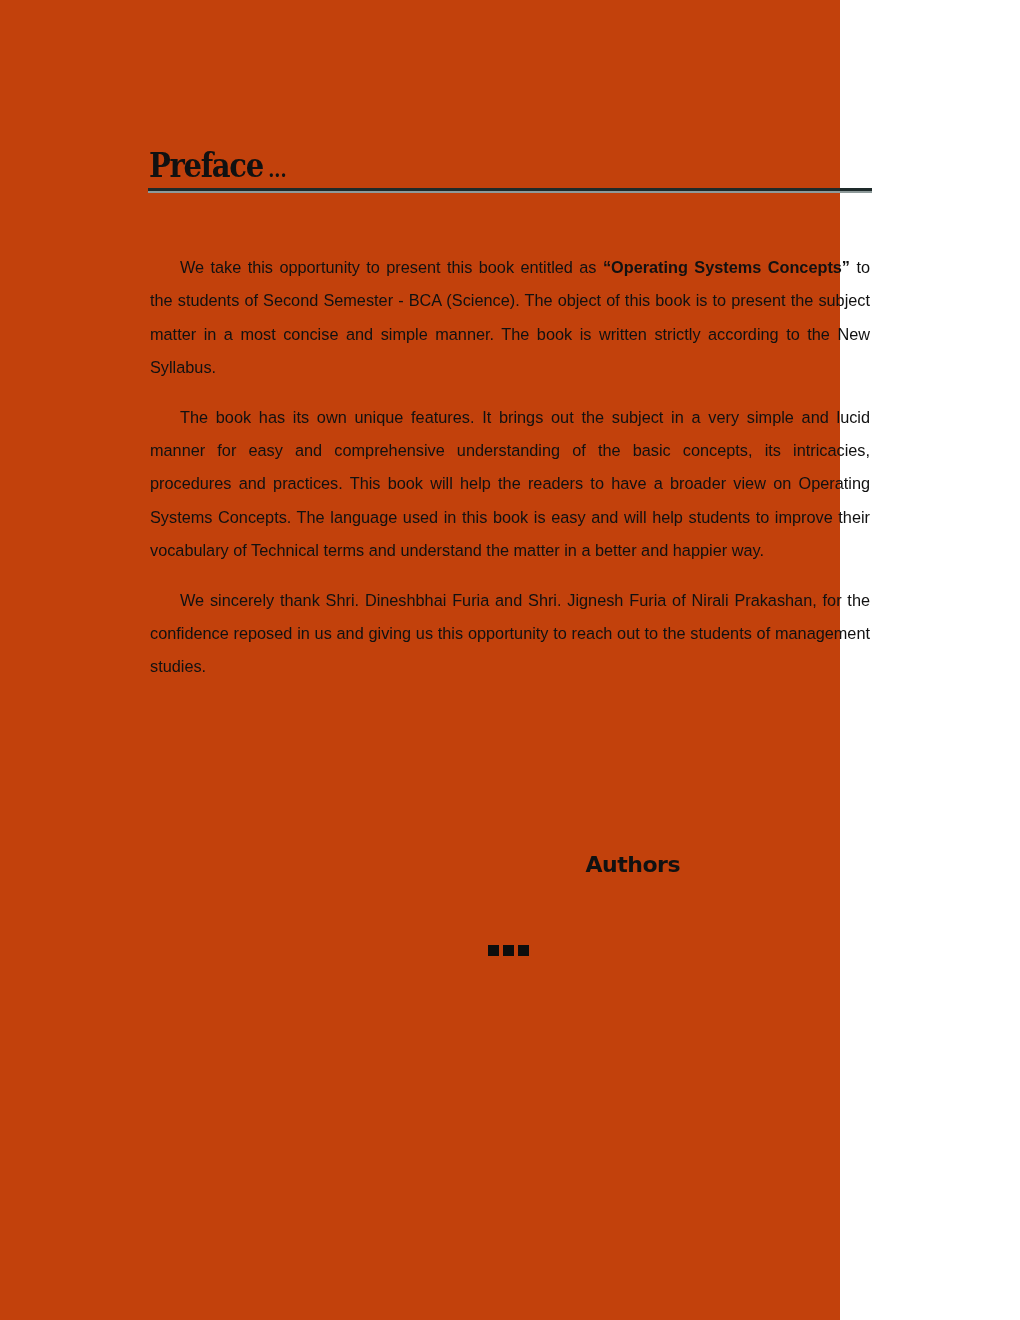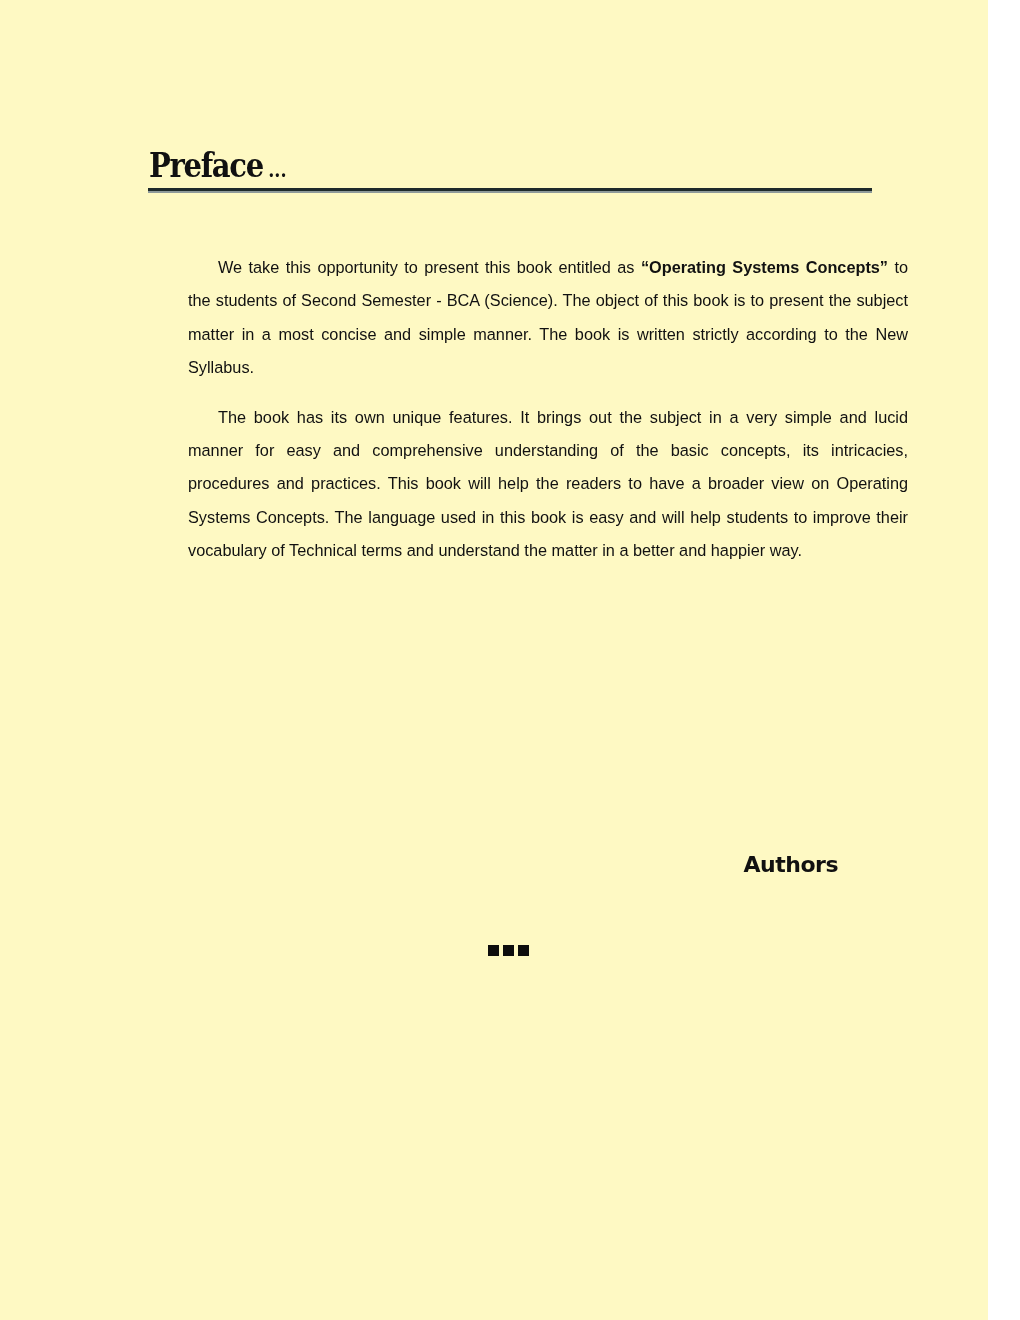--- a/index.html
+++ b/index.html
@@ -1,55 +1,56 @@
 <!DOCTYPE html>
 <html><head>
 <meta charset="utf-8">
 <style>
   html, body { margin: 0; padding: 0; background: #ffffff; }
   body { width: 1020px; height: 1320px; position: relative; overflow: hidden; }
-  .page { position: absolute; left: 0; top: 0; width: 988px; height: 1320px; background: #fef9c3; }
+  .page { position: absolute; left: 0; top: 0; width: 840px; height: 1320px; background: #c2410c; }
   .title {
     position: absolute; left: 149px; top: 146px;
     font-family: "DejaVu Serif", serif; font-weight: bold;
     font-size: 33px; color: #111; letter-spacing: -1.5px;
     transform: scaleX(0.88); transform-origin: left top;
     white-space: nowrap; margin: 0;
   }
   .title .ellipsis { font-size: 20px; letter-spacing: 0; margin-left: 6px; }
   .rule {
     position: absolute; left: 148px; top: 188px; width: 724px; height: 3px;
     background: #1e2a2a;
     box-shadow: 0 2px 0 #8e9a9a;
   }
   .body {
     position: absolute; left: 150px; top: 251px; width: 720px;
     font-family: "Liberation Sans", sans-serif; font-size: 16.3px;
-    color: #111; line-height: 33.3px; margin-left: 38px;
+    color: #111; line-height: 33.3px;
   }
   .body p { margin: 0 0 16.6px 0; text-align: justify; text-indent: 30px; }
   .body b { font-weight: bold; }
   .authors {
-    position: absolute; right: 150px; top: 852px;
+    position: absolute; right: 160px; top: 852px;
     font-family: "DejaVu Sans", sans-serif; font-weight: bold;
     font-size: 22px; color: #111; letter-spacing: -0.5px;
   }
   .end-marks { position: absolute; left: 488px; top: 945px; display: flex; gap: 4px; }
   .end-marks span { display: block; width: 11px; height: 11px; background: #0d0d0d; }
 </style>
 </head>
 <body>
 
 <div class="page">
   <h1 class="title"><span>Preface</span><span class="ellipsis">...</span></h1>
   <div class="rule"></div>
 
   <div class="body">
     <p><span>We take this opportunity to present this book entitled as </span><b>“Operating Systems Concepts”</b><span> to the students of Second Semester - BCA (Science). The object of this book is to present the subject matter in a most concise and simple manner. The book is written strictly according to the New Syllabus.</span></p>
     <p><span>The book has its own unique features. It brings out the subject in a very simple and lucid manner for easy and comprehensive understanding of the basic concepts, its intricacies, procedures and practices. This book will help the readers to have a broader view on Operating Systems Concepts. The language used in this book is easy and will help students to improve their vocabulary of Technical terms and understand the matter in a better and happier way.</span></p>
+    <p><span>We sincerely thank Shri. Dineshbhai Furia and Shri. Jignesh Furia of Nirali Prakashan, for the confidence reposed in us and giving us this opportunity to reach out to the students of management studies.</span></p>
   </div>
 
   <div class="authors">Authors</div>
 
   <div class="end-marks">
     <span></span>
     <span></span>
     <span></span>
   </div>
 </div>

